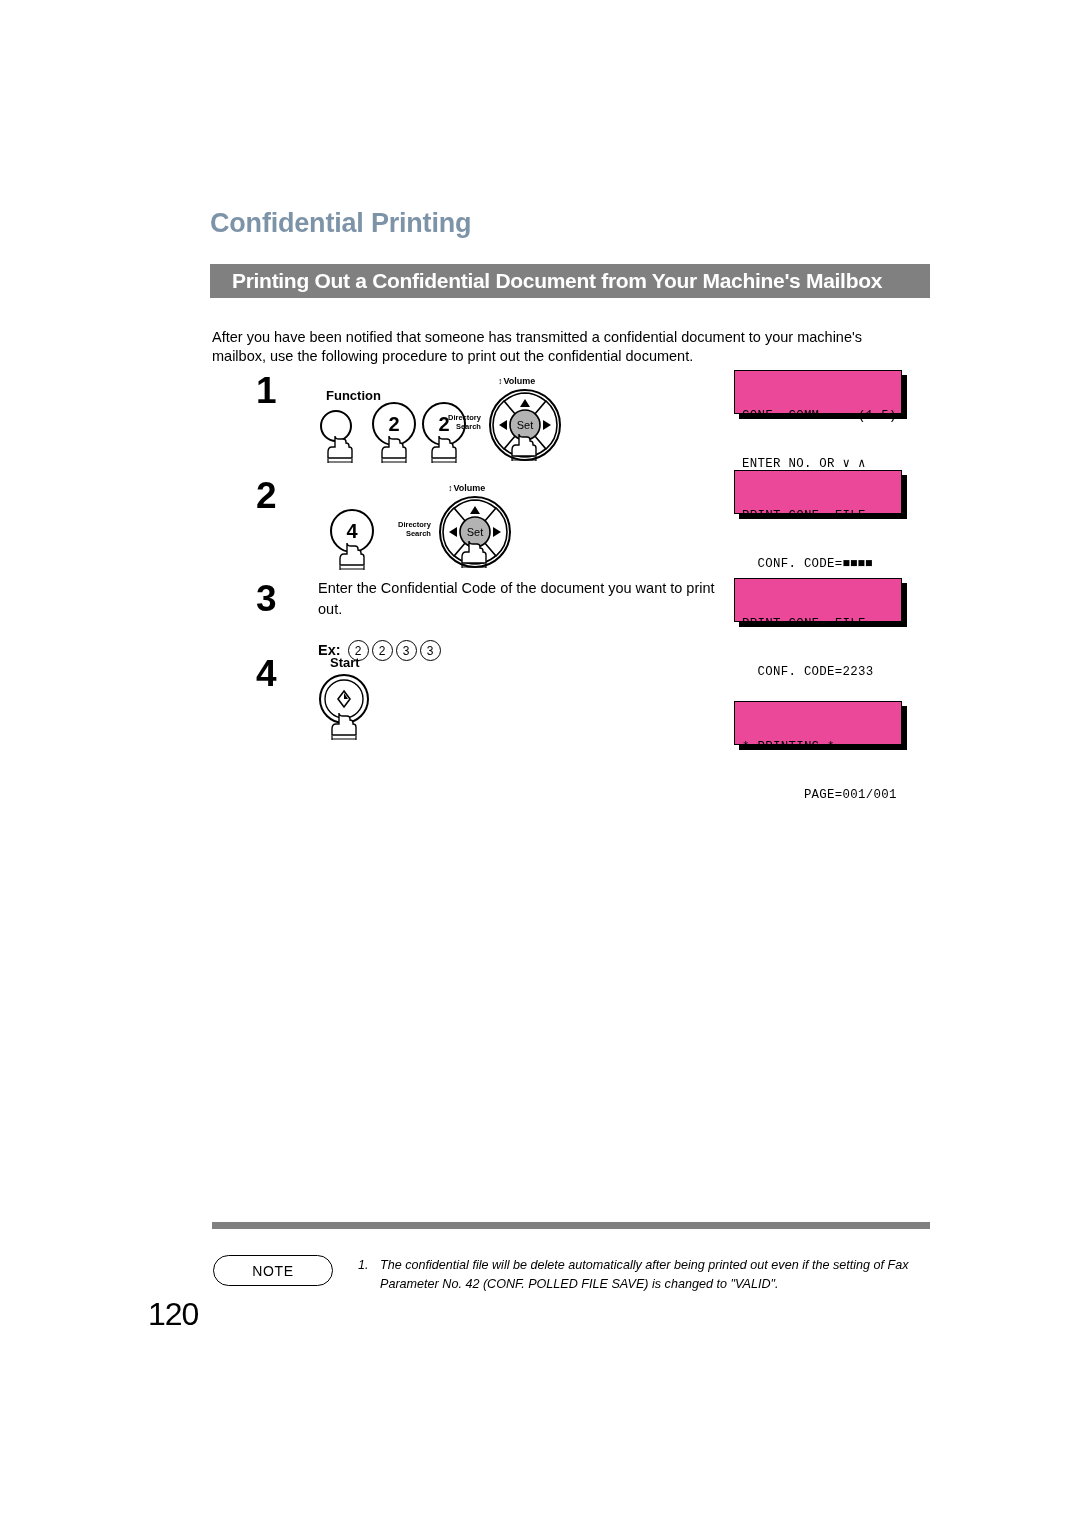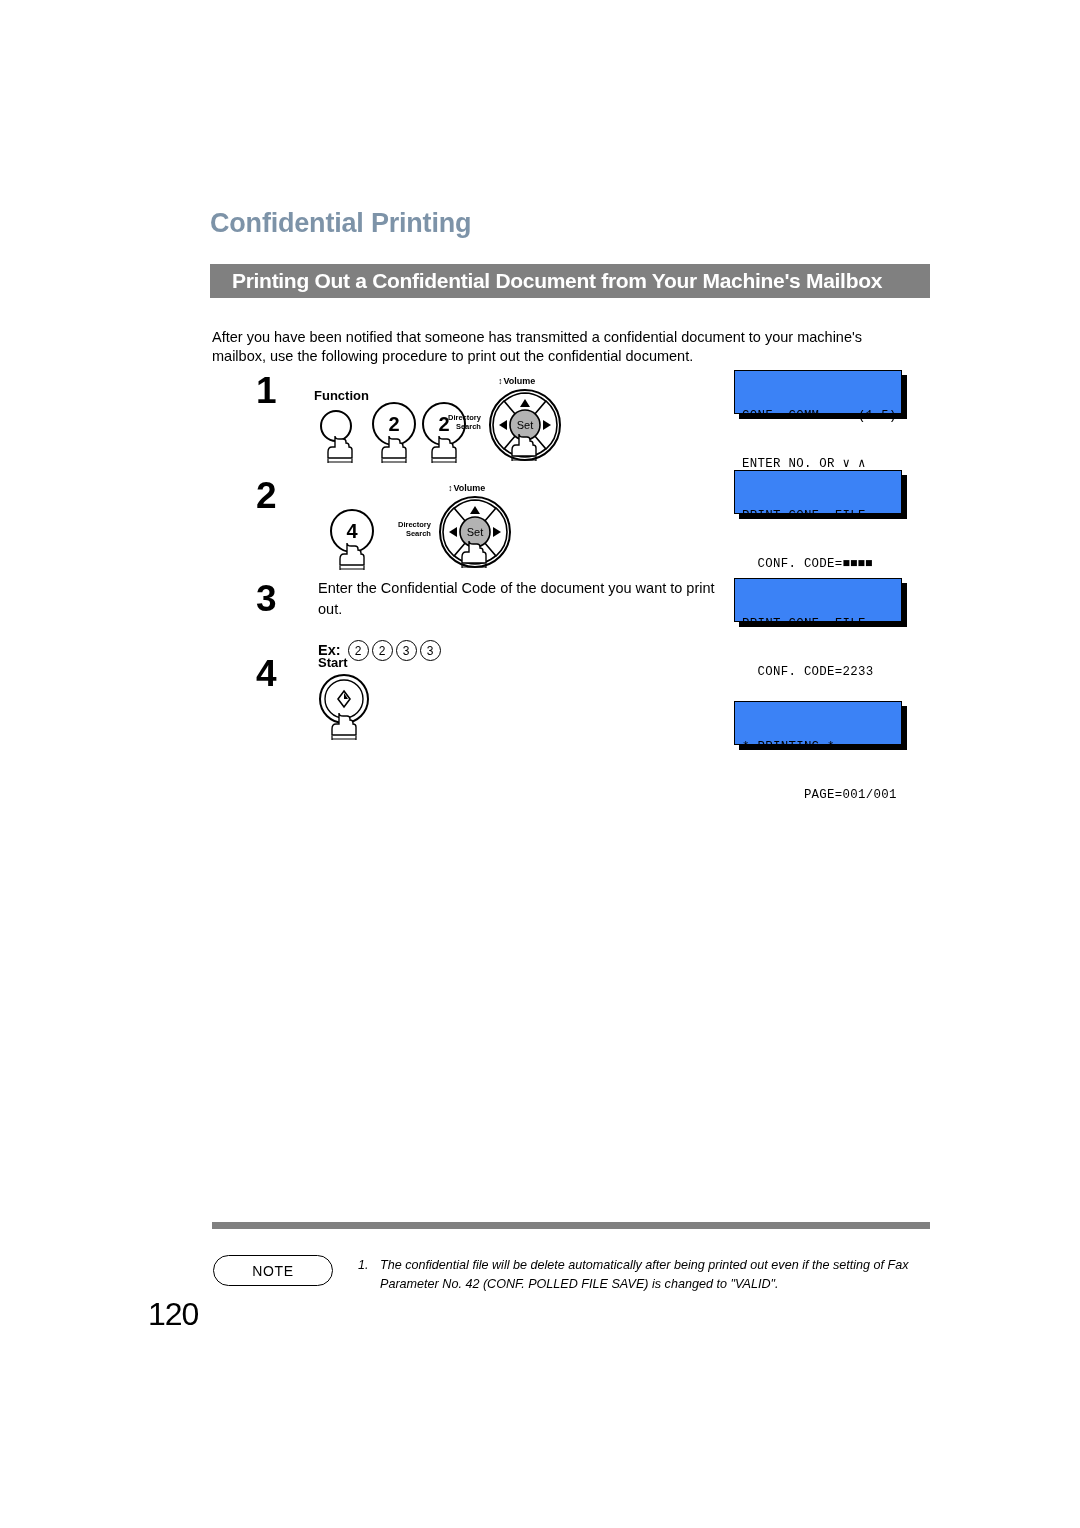--- a/index.html
+++ b/index.html
@@ -114,20 +114,21 @@
     align-items: center;
     justify-content: center;
     font-size: 20px;
     font-weight: 600;
   }
   .key-label {
     position: absolute;
     font-size: 13px;
     font-weight: bold;
     white-space: nowrap;
+    margin-left: 12px;
   }
   .hand {
     position: absolute;
     width: 34px;
     height: 30px;
   }
 
   
   .navpad { position: absolute; width: 74px; height: 74px; }
   .vol-label {
@@ -147,21 +148,21 @@
     text-align: right;
     white-space: nowrap;
   }
 
   
   .lcd {
     position: absolute;
     width: 168px;
     height: 44px;
     border: 1.6px solid #000;
-    background: #3b82f6;
+    background: #ec4899;
     box-sizing: border-box;
     box-shadow: 5px 5px 0 0 #000;
     padding: 5px 0 0 7px;
     font-family: "Liberation Mono", monospace;
     font-size: 12.4px;
     line-height: 16px;
     letter-spacing: 0.3px;
     white-space: pre;
   }
   .blk { letter-spacing: 0; }

